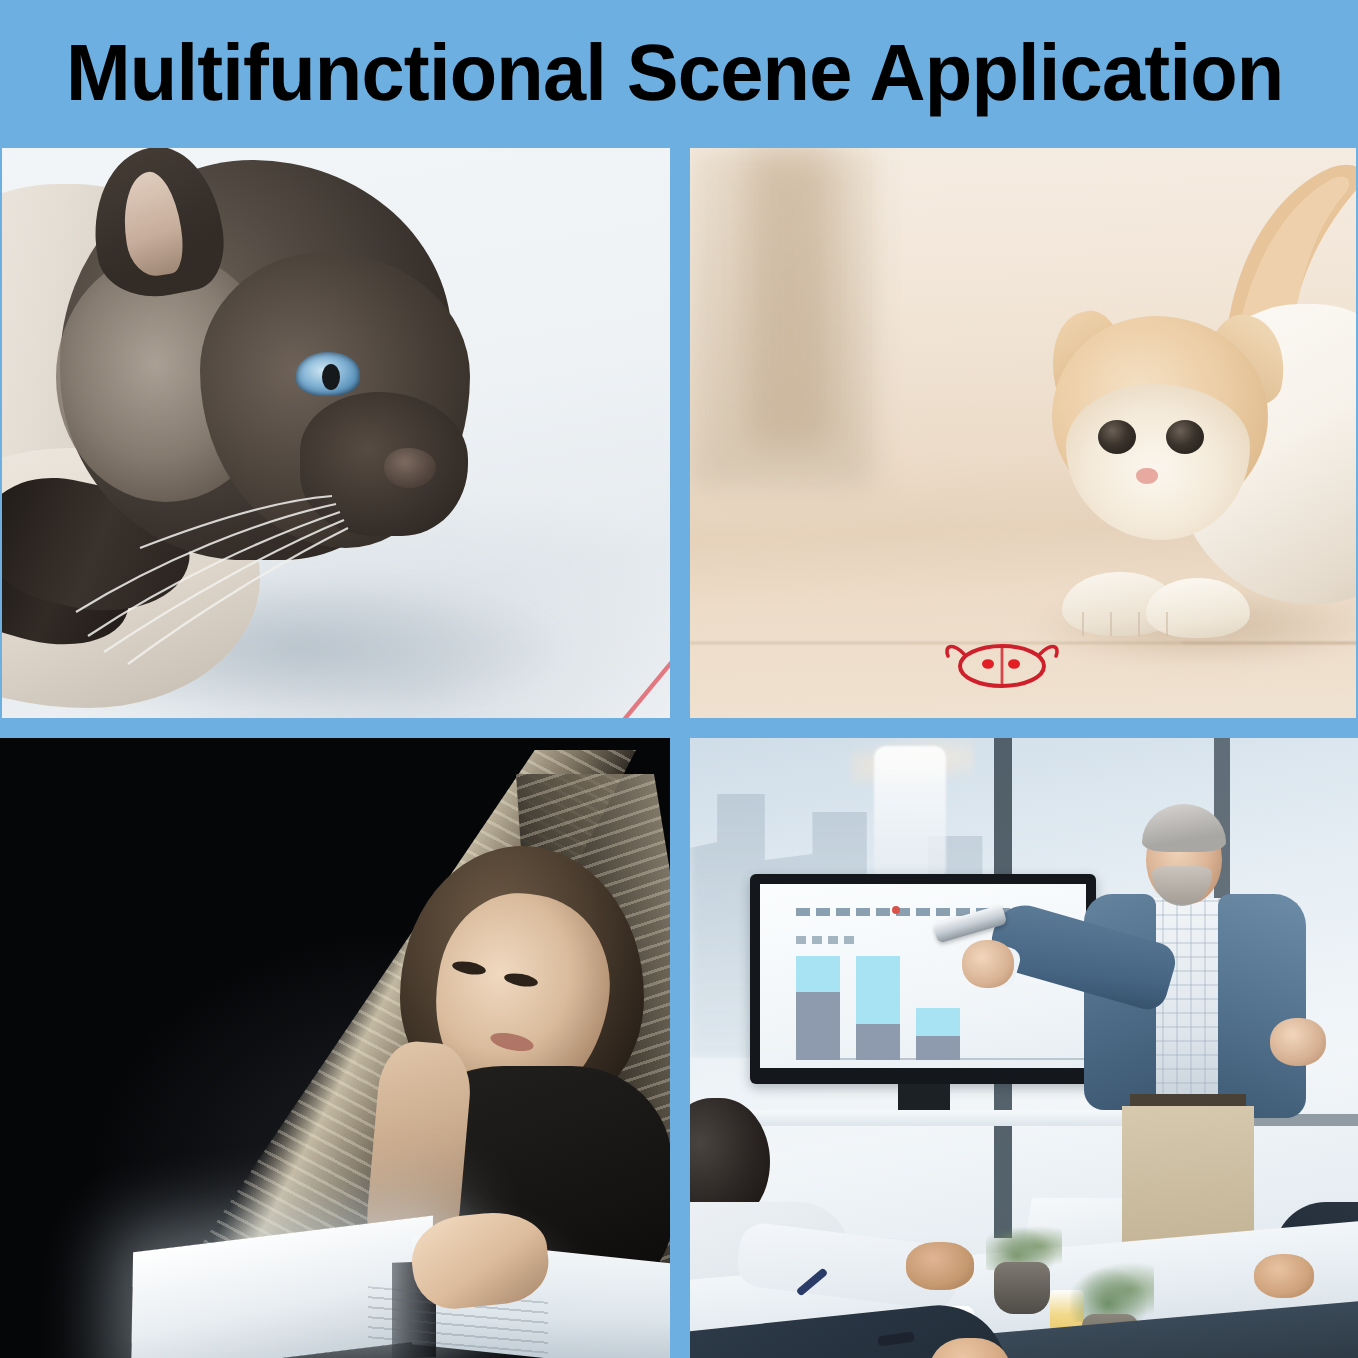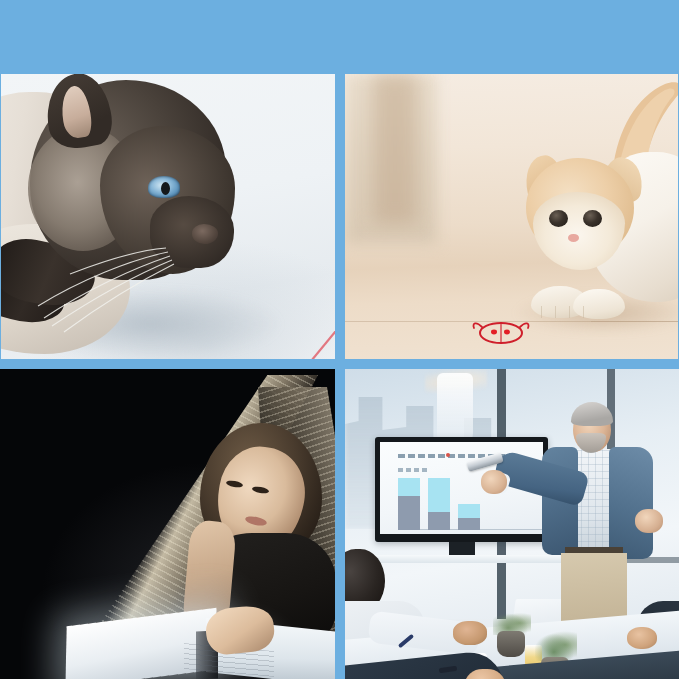--- a/index.html
+++ b/index.html
@@ -321,20 +321,23 @@
   .div-v { position:absolute; left:335px; top:74px; width:10px; height:605px; background:#6cafe0; }
   .div-h { position:absolute; left:0; top:359px; width:679px; height:10px; background:#6cafe0; }
   .edge-l { position:absolute; left:0; top:74px; width:1px; height:285px; background:#6cafe0; }
   .edge-r { position:absolute; right:0; top:74px; width:1px; height:285px; background:#6cafe0; }
 </style>
 </head>
 <body>
 
 <div class="poster">
 
+  <div class="header">
+    <div class="header-title">Multifunctional Scene Application</div>
+  </div>
 
   <div class="panel p-tl">
     <div class="photo">
       <div class="tl-bg"></div>
       <div class="tl-shadow"></div>
       <div class="sia-body"></div>
       <div class="sia-chest"></div>
       <div class="sia-leg2"></div>
       <div class="sia-leg"></div>
       <div class="sia-head"></div>

